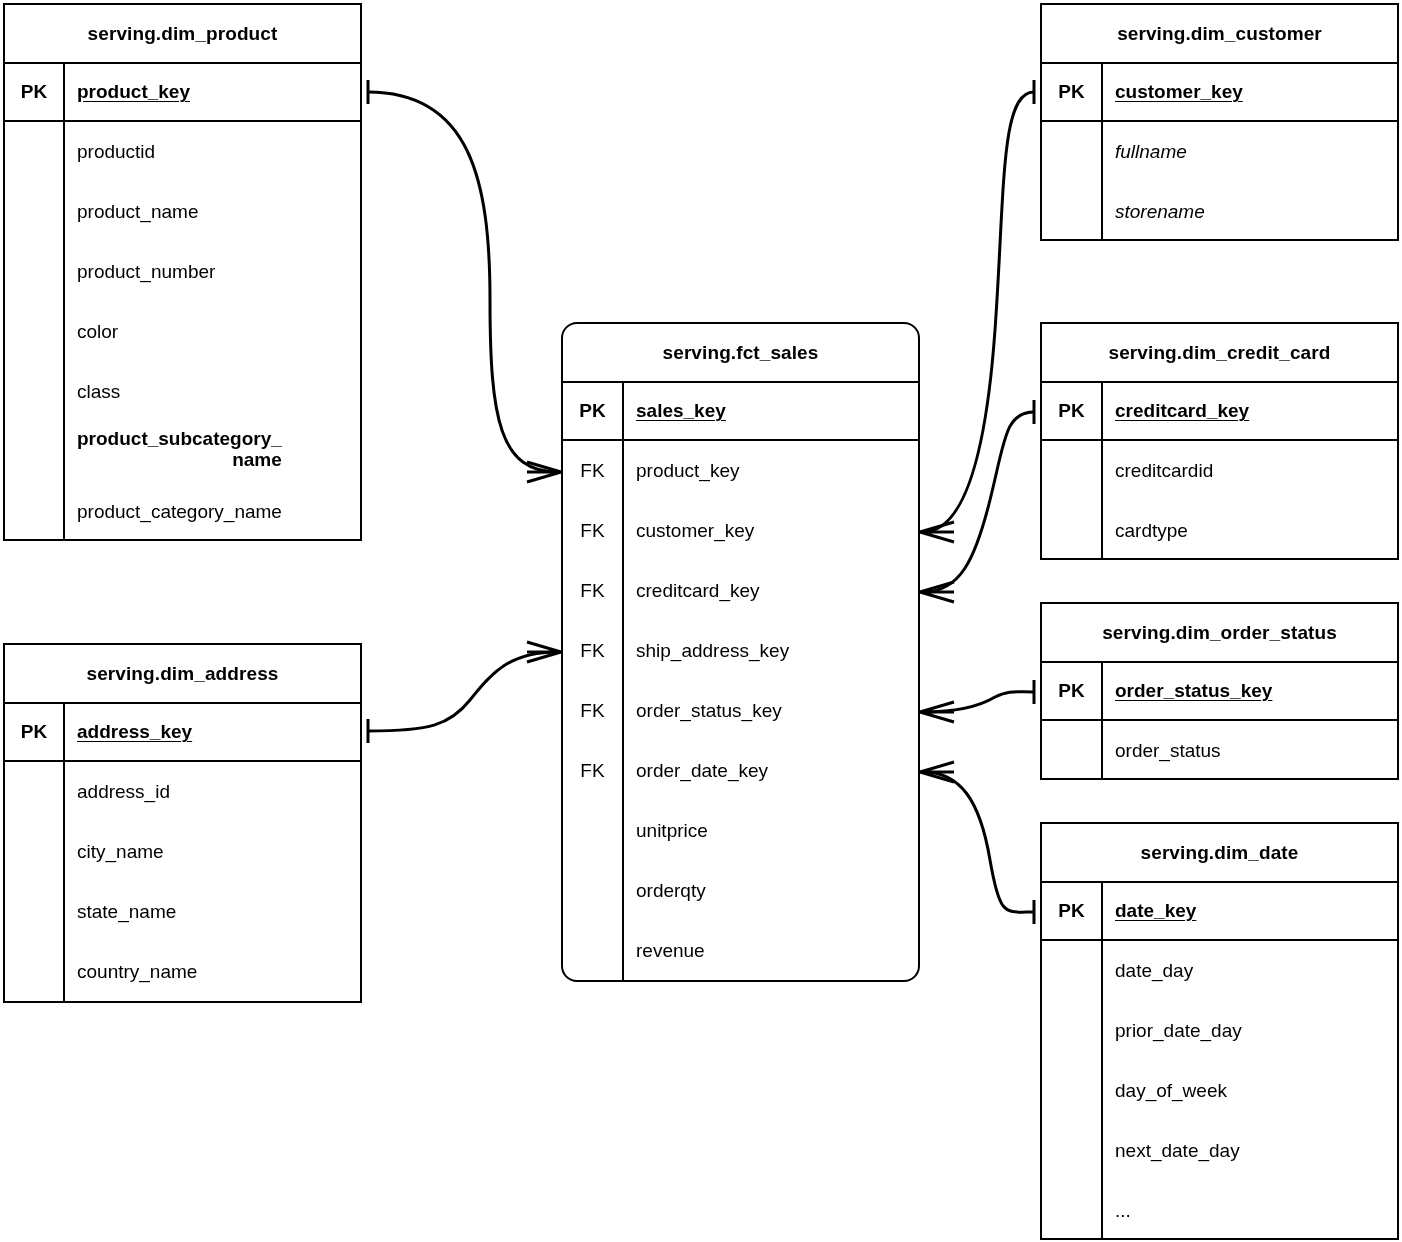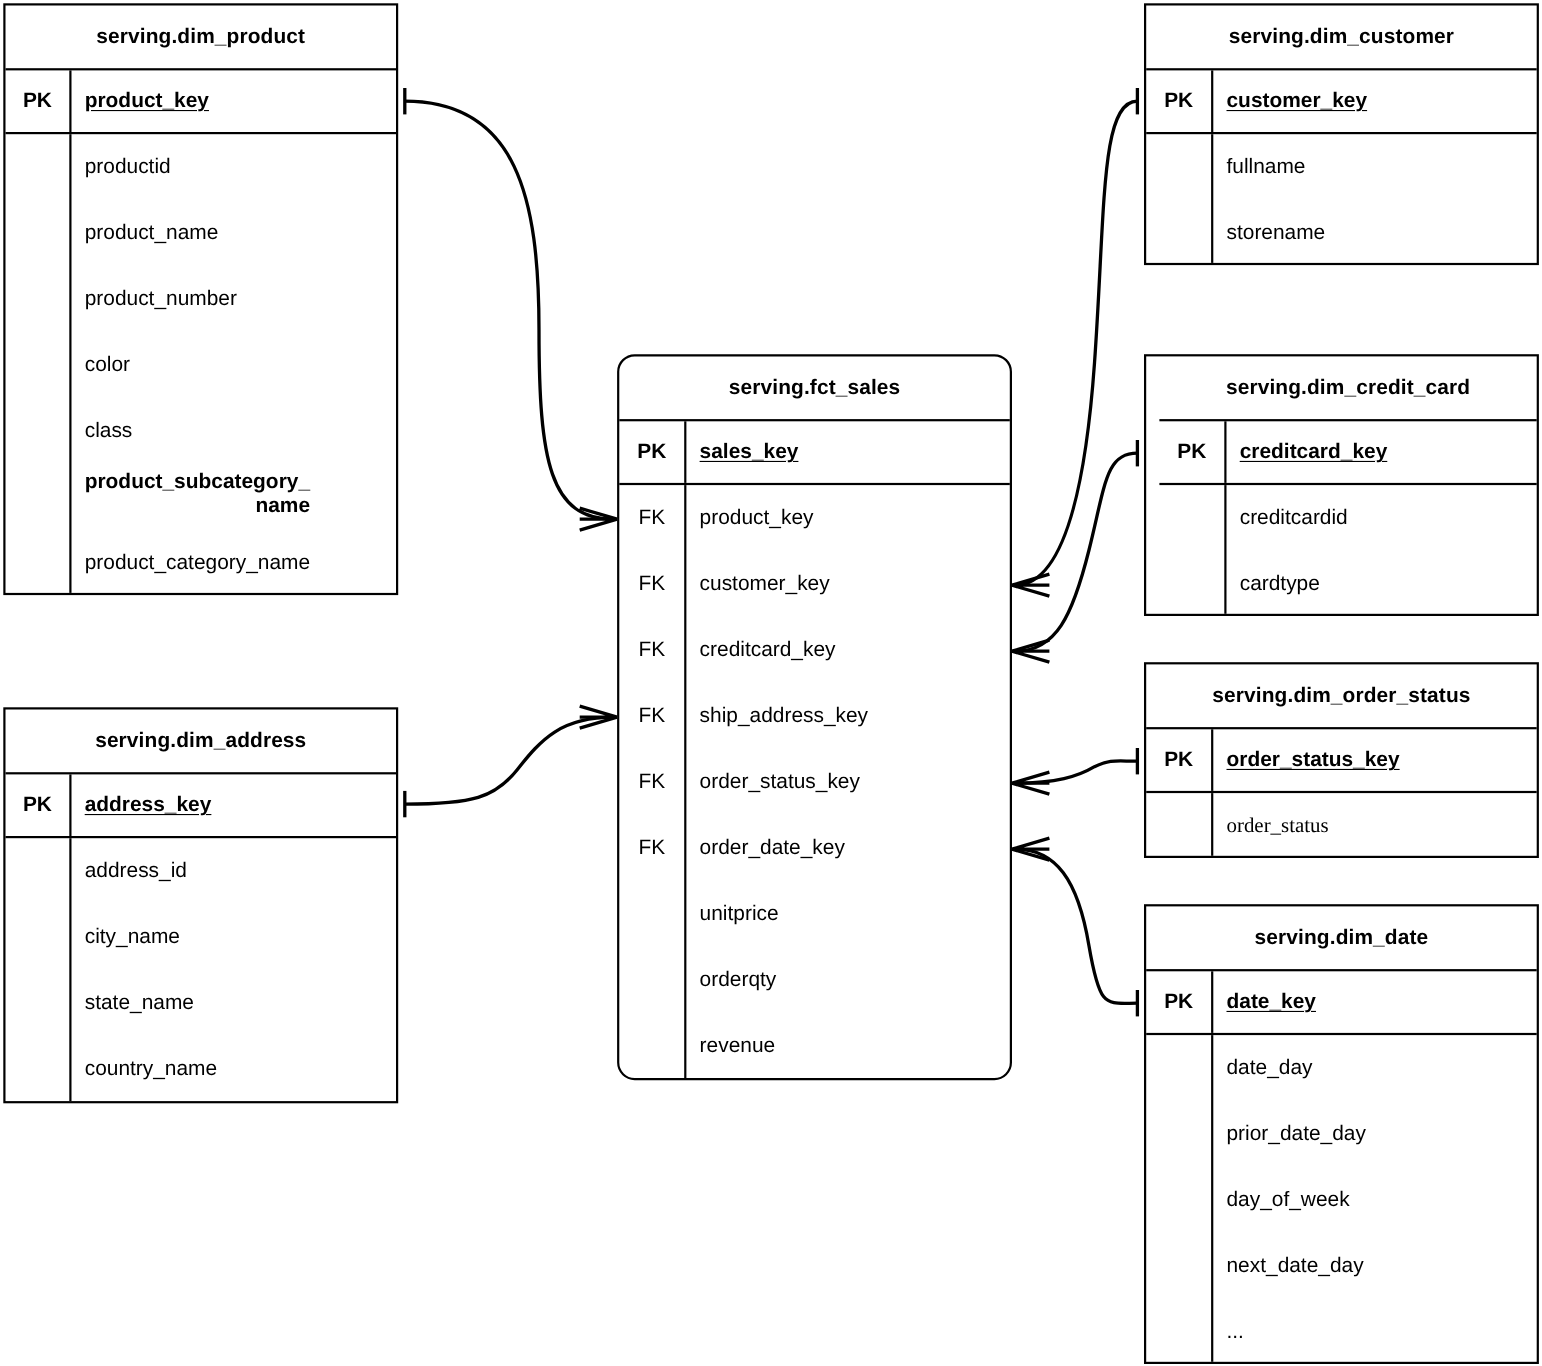--- a/index.html
+++ b/index.html
@@ -158,32 +158,32 @@
           <div class="ncell" style="height: 60px; flex: 0 0 60px;">revenue</div>
         </div>
       </div>
     </div>
     <div class="entity" style="left: 1040px; top: 3px; width: 359px; height: 238px;">
       <div class="ent-title" style="height: 59px;">serving.dim_customer</div>
       <div class="pk-row" style="height: 58px;">
         <div class="kcell bold" style="flex: 0 0 61px; border-right: 2px solid rgb(0, 0, 0); height: 100%;">PK</div>
         <div class="ncell pk" style="flex: 1 1 auto; height: 100%;">customer_key</div>
       </div>
-      <div class="attr-wrap" style="height: 117px;">
+      <div class="attr-wrap" style="height: 117px; font-style: italic;">
         <div class="keycol" style="flex: 0 0 61px;">
           <div class="kcell" style="height: 60px; flex: 0 0 60px;"></div>
           <div class="kcell" style="height: 60px; flex: 0 0 60px;"></div>
         </div>
         <div class="namecol">
           <div class="ncell" style="height: 60px; flex: 0 0 60px;">fullname</div>
           <div class="ncell" style="height: 60px; flex: 0 0 60px;">storename</div>
         </div>
       </div>
     </div>
-    <div class="entity" style="left: 1040px; top: 322px; width: 359px; height: 238px; padding-left: 12px;">
+    <div class="entity" style="left: 1040px; top: 322px; width: 359px; height: 238px;">
       <div class="ent-title" style="height: 59px;">serving.dim_credit_card</div>
       <div class="pk-row" style="height: 58px;">
         <div class="kcell bold" style="flex: 0 0 61px; border-right: 2px solid rgb(0, 0, 0); height: 100%;">PK</div>
         <div class="ncell pk" style="flex: 1 1 auto; height: 100%;">creditcard_key</div>
       </div>
       <div class="attr-wrap" style="height: 117px;">
         <div class="keycol" style="flex: 0 0 61px;">
           <div class="kcell" style="height: 60px; flex: 0 0 60px;"></div>
           <div class="kcell" style="height: 60px; flex: 0 0 60px;"></div>
         </div>
@@ -192,21 +192,21 @@
           <div class="ncell" style="height: 60px; flex: 0 0 60px;">cardtype</div>
         </div>
       </div>
     </div>
     <div class="entity" style="left: 1040px; top: 602px; width: 359px; height: 178px;">
       <div class="ent-title" style="height: 59px;">serving.dim_order_status</div>
       <div class="pk-row" style="height: 58px;">
         <div class="kcell bold" style="flex: 0 0 61px; border-right: 2px solid rgb(0, 0, 0); height: 100%;">PK</div>
         <div class="ncell pk" style="flex: 1 1 auto; height: 100%;">order_status_key</div>
       </div>
-      <div class="attr-wrap" style="height: 57px; font-family: Liberation Serif, serif;">
+      <div class="attr-wrap" style="height: 57px;">
         <div class="keycol" style="flex: 0 0 61px;">
           <div class="kcell" style="height: 60px; flex: 0 0 60px;"></div>
         </div>
         <div class="namecol">
           <div class="ncell" style="height: 60px; flex: 0 0 60px;">order_status</div>
         </div>
       </div>
     </div>
     <div class="entity" style="left: 1040px; top: 822px; width: 359px; height: 418px;">
       <div class="ent-title" style="height: 59px;">serving.dim_date</div>

